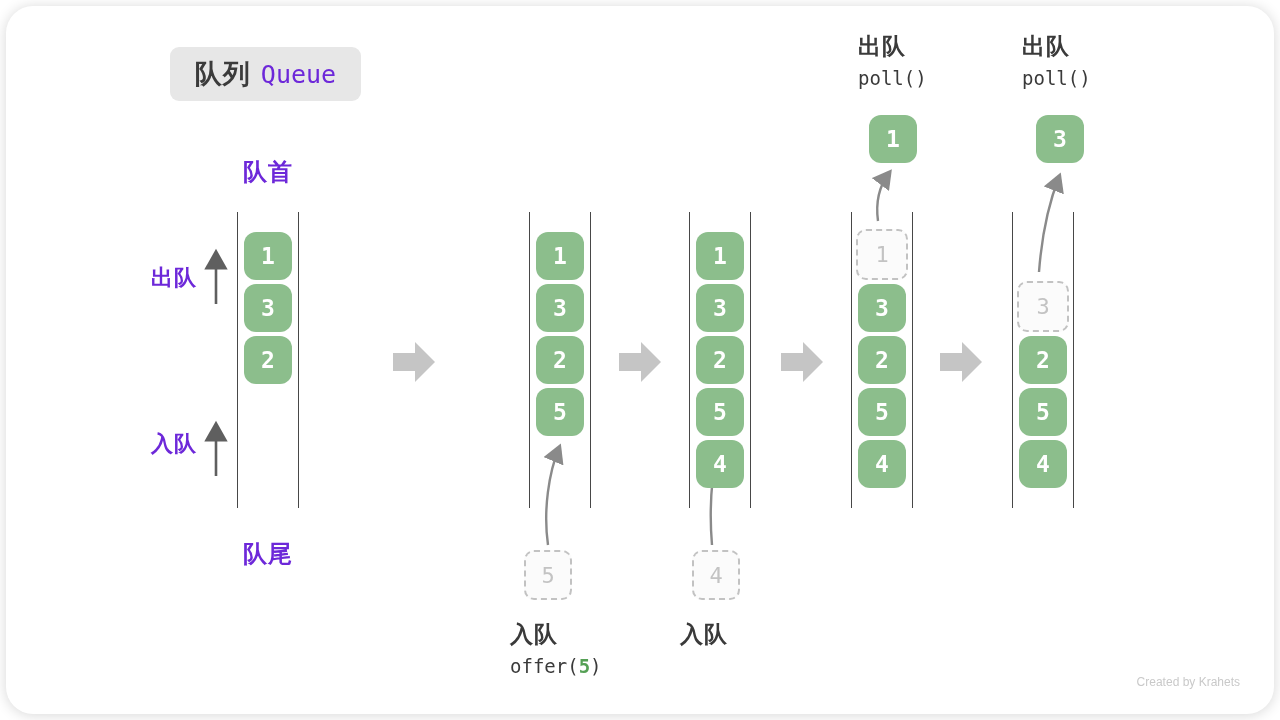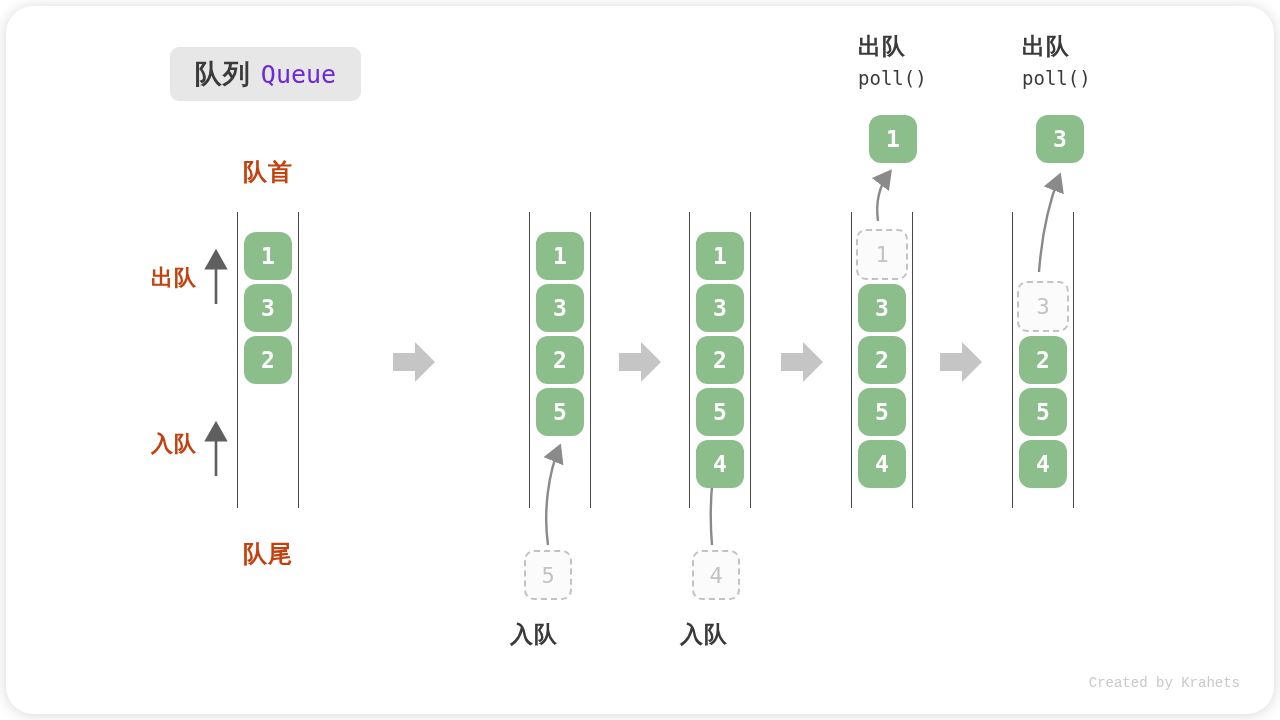--- a/index.html
+++ b/index.html
@@ -16,34 +16,34 @@
         font-family:"DejaVu Sans Mono",monospace;font-weight:bold;font-size:23px;
         display:flex;align-items:center;justify-content:center;}
   
   .ghost{position:absolute;box-sizing:border-box;border:2px dashed #c2c2c2;
          background:#fbfbfb;border-radius:10px;color:var(--ghost-gray,#C3C3C3);
          font-family:"DejaVu Sans Mono",monospace;font-size:22px;
          display:flex;align-items:center;justify-content:center;}
   .ghost.in-channel{width:52px;height:51px;}
   .ghost.pending{width:48px;height:50px;}
   
-  .cjk{position:absolute;color:#c2410c;font-weight:bold;font-size:23px;
+  .cjk{position:absolute;color:#6d28d9;font-weight:bold;font-size:23px;
        letter-spacing:1px;white-space:nowrap;}
   .op-group{position:absolute;white-space:nowrap;}
   .op-zh{color:#3a3a3a;font-weight:600;font-size:23px;letter-spacing:1px;line-height:30px;}
   .op-code{color:#3a3a3a;font-family:"DejaVu Sans Mono",monospace;font-size:19px;line-height:34px;}
   .op-code .arg{color:var(--arg-green,#55A055);font-weight:bold;}
   
   .title-box{position:absolute;left:170px;top:47px;width:191px;height:54px;
              background:var(--title-bg,#E7E7E7);border-radius:9px;
              display:flex;align-items:center;justify-content:center;gap:10px;}
   .title-zh{font-weight:bold;font-size:27px;color:#3b3b3b;letter-spacing:1px;}
   .title-en{font-family:"DejaVu Sans Mono",monospace;font-size:25px;color:#6d28d9;}
   .watermark{position:absolute;right:40px;top:675px;color:var(--watermark-gray,#C9C9C9);
-             font-family:Liberation Mono, monospace;font-size:14px;letter-spacing:0;}
+             font-family:Liberation Sans, sans-serif;font-size:12px;letter-spacing:0;}
   svg.overlay{position:absolute;left:0;top:0;pointer-events:none;}
 </style>
 </head>
 <body>
 
 <div class="canvas">
   <div class="card"></div>
 
   <svg class="overlay" width="1280" height="720">
     <defs>
@@ -89,20 +89,21 @@
   <div class="qbox" style="left:244px;top:284px;">3</div>
   <div class="qbox" style="left:244px;top:336px;">2</div>
 
   <div class="qbox" style="left:536px;top:232px;">1</div>
   <div class="qbox" style="left:536px;top:284px;">3</div>
   <div class="qbox" style="left:536px;top:336px;">2</div>
   <div class="qbox" style="left:536px;top:388px;">5</div>
   <div class="ghost pending" style="left:524px;top:550px;">5</div>
   <div class="op-group" style="left:510px;top:619px;">
     <div class="op-zh">入队</div>
+    <div class="op-code"><span>offer(</span><span class="arg">5</span><span>)</span></div>
   </div>
 
   <div class="qbox" style="left:696px;top:232px;">1</div>
   <div class="qbox" style="left:696px;top:284px;">3</div>
   <div class="qbox" style="left:696px;top:336px;">2</div>
   <div class="qbox" style="left:696px;top:388px;">5</div>
   <div class="qbox" style="left:696px;top:440px;">4</div>
   <div class="ghost pending" style="left:692px;top:550px;">4</div>
   <div class="op-group" style="left:680px;top:619px;">
     <div class="op-zh">入队</div>

